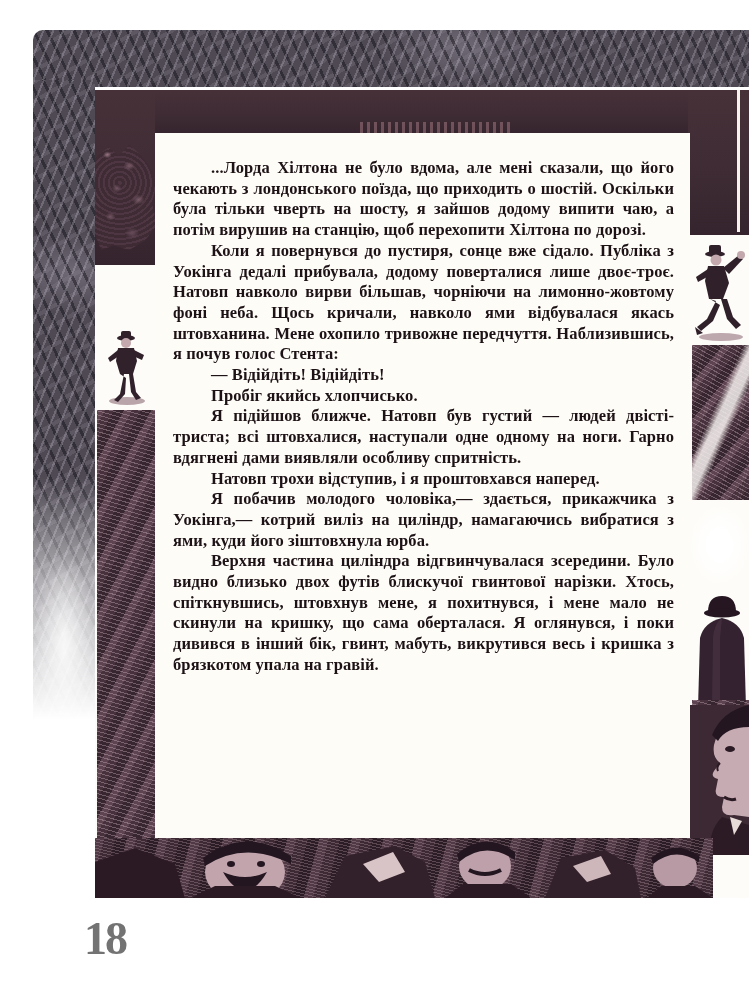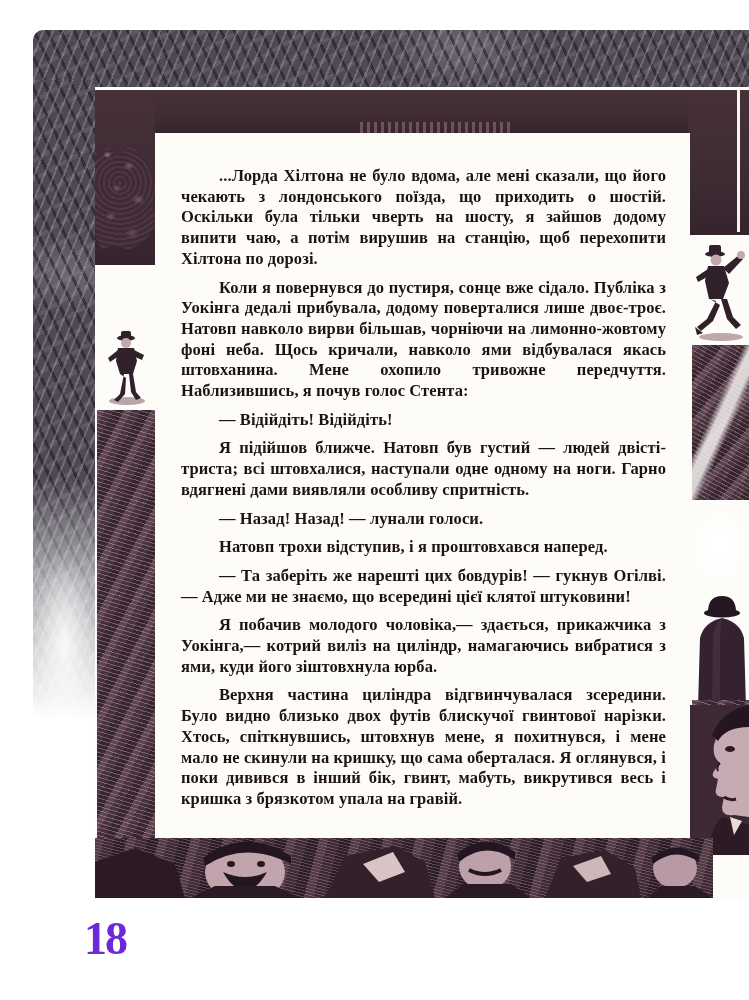--- a/index.html
+++ b/index.html
@@ -72,26 +72,26 @@
   .crowd-band{position:absolute;left:95px;top:838px;width:618px;height:60px;
     background:
       repeating-linear-gradient(14deg, rgba(210,182,190,.28) 0 1px, rgba(0,0,0,0) 1px 3px),
       repeating-linear-gradient(105deg, #513a46 0 9px, #3c2933 9px 20px, #2c1c25 20px 31px),
       #402c37;}
   .crowd-band svg{position:absolute;left:0;top:0;}
 
   
   .text-panel{position:absolute;left:155px;top:133px;width:535px;height:705px;
     background:#fdfcf7;box-sizing:border-box;padding:25px 16px 10px 18px;}
-  .text-panel p{margin:8px;font-size:16.5px;line-height:20.7px;font-weight:700;
+  .text-panel p{margin:0;font-size:16.5px;line-height:20.7px;font-weight:700;
     color:#1d1216;text-align:justify;text-indent:38px;letter-spacing:.1px;}
 
   
   .page-number{position:absolute;left:84px;top:912px;font-size:46px;font-weight:700;
-    color:#6d28d9;font-style:normal;letter-spacing:-2px;}
+    color:#737373;font-style:normal;letter-spacing:-2px;}
 
   .fig{position:absolute;}
 </style>
 </head>
 <body>
 
 <div class="stage">
 
   <div class="art-gray art-gray-top"></div>
   <div class="art-gray art-gray-left"></div>
@@ -172,23 +172,22 @@
       <ellipse cx="580" cy="30" rx="22" ry="20" fill="#b79aa3"></ellipse>
       <path d="M556 20 Q580 0 604 18 L604 24 Q580 8 558 26 Z" fill="#241621"></path>
       <path d="M552 60 L566 48 L600 48 L618 60 Z" fill="#2b1a24"></path>
     </svg>
   </div>
 
   <div class="text-panel">
     <p>...Лорда Хілтона не було вдома, але мені сказали, що його чекають з лондонського поїзда, що приходить о шостій. Оскільки була тільки чверть на шосту, я зайшов додому випити чаю, а потім вирушив на станцію, щоб перехопити Хілтона по дорозі.</p>
     <p>Коли я повернувся до пустиря, сонце вже сідало. Публіка з Уокінга дедалі прибувала, додому поверталися лише двоє-троє. Натовп навколо вирви більшав, чорніючи на лимонно-жовтому фоні неба. Щось кричали, навколо ями відбувалася якась штовханина. Мене охопило тривожне передчуття. Наблизившись, я почув голос Стента:</p>
     <p>— Відійдіть! Відійдіть!</p>
+    <p>Пробіг якийсь хлопчисько.</p>
     <p>Я підійшов ближче. Натовп був густий — людей двісті-триста; всі штовхалися, наступали одне одному на ноги. Гарно вдягнені дами виявляли особливу спритність.</p>
-    <p>— Назад! Назад! — лунали голоси.</p>
     <p>Натовп трохи відступив, і я проштовхався наперед.</p>
-    <p>— Та заберіть же нарешті цих бовдурів! — гукнув Огілві.— Адже ми не знаємо, що всередині цієї клятої штуковини!</p>
     <p>Я побачив молодого чоловіка,— здається, прикажчика з Уокінга,— котрий виліз на циліндр, намагаючись вибратися з ями, куди його зіштовхнула юрба.</p>
     <p>Верхня частина циліндра відгвинчувалася зсередини. Було видно близько двох футів блискучої гвинтової нарізки. Хтось, спіткнувшись, штовхнув мене, я похитнувся, і мене мало не скинули на кришку, що сама оберталася. Я оглянувся, і поки дивився в інший бік, гвинт, мабуть, викрутився весь і кришка з брязкотом упала на гравій.</p>
   </div>
 
   <div class="page-number">18</div>
 
 </div>
 
 </body></html>

